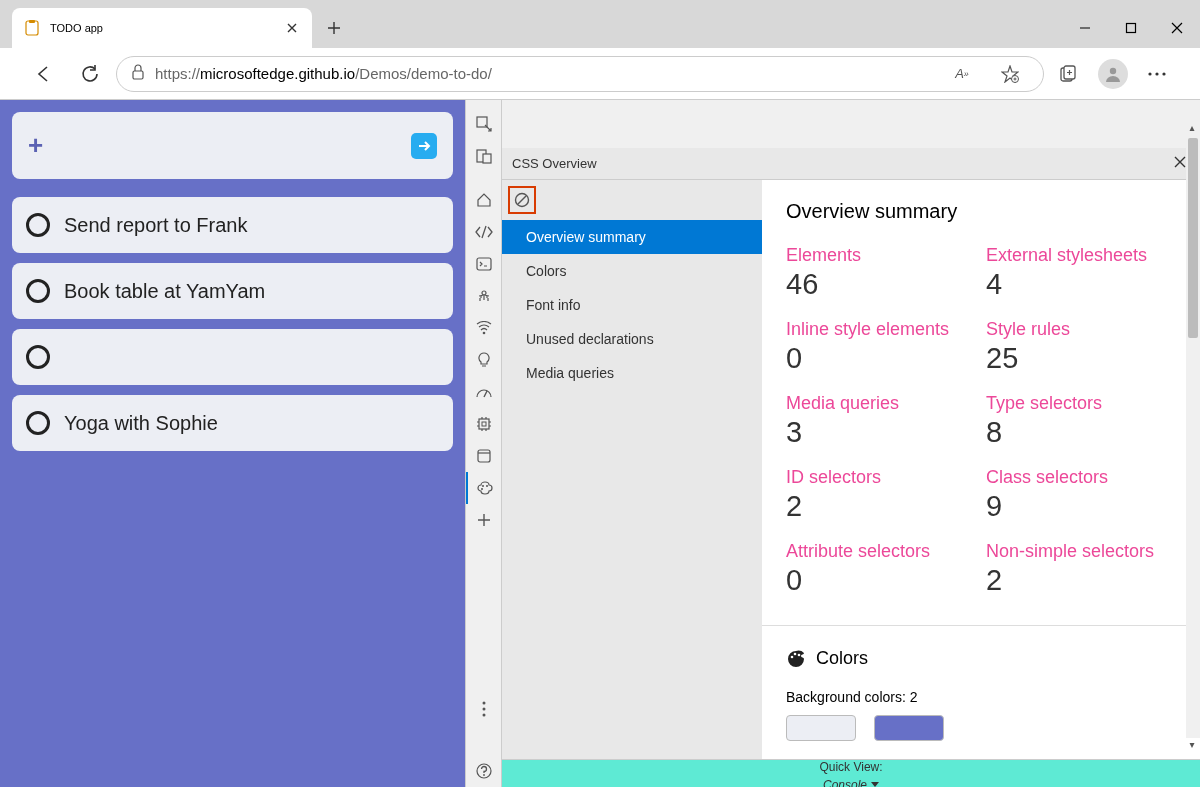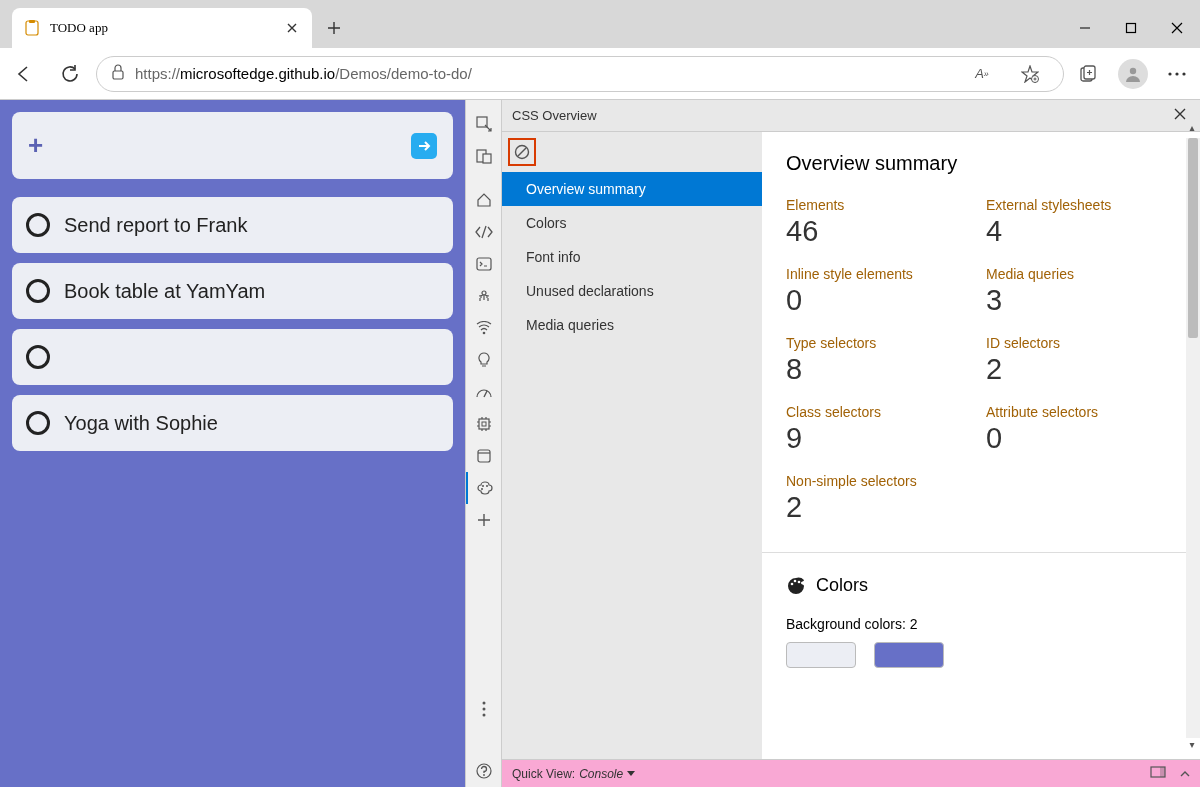--- a/index.html
+++ b/index.html
@@ -2,27 +2,27 @@
 <html><head>
 <meta charset="utf-8">
 <style>
 * { box-sizing: border-box; margin: 0; padding: 0; font-family: "Segoe UI", Arial, sans-serif; }
 body { width: 1200px; height: 787px; background: #e8e8e8; overflow: hidden; position: relative; }
 
 
 .titlebar { height: 48px; background: #d8d8d8; display: flex; align-items: flex-end; }
 .tab { background: #fff; height: 40px; margin-left: 12px; border-radius: 8px 8px 0 0; display: flex; align-items: center; padding: 0 12px; min-width: 300px; gap: 10px; }
 .tab-icon { width: 16px; height: 16px; display: flex; align-items: center; justify-content: center; }
-.tab-title { font-size: 13px; flex: 1; font-family: Liberation Serif, serif; }
+.tab-title { font-size: 11px; flex: 1; }
 .tab-close { width: 16px; height: 16px; display: flex; align-items: center; justify-content: center; cursor: pointer; }
 .new-tab { width: 32px; height: 32px; display: flex; align-items: center; justify-content: center; margin-left: 6px; margin-bottom: 4px; cursor: pointer; }
 .window-controls { margin-left: auto; display: flex; }
 .win-btn { width: 46px; height: 40px; display: flex; align-items: center; justify-content: center; cursor: pointer; }
 
-.addressbar { height: 52px; background: #fff; display: flex; align-items: center; padding: 0 4px; gap: 6px; border-bottom: 1px solid #ccc; }
+.addressbar { height: 52px; background: #fff; display: flex; align-items: center; padding: 0 24px; gap: 6px; border-bottom: 1px solid #ccc; }
 .nav-btn { width: 40px; height: 40px; display: flex; align-items: center; justify-content: center; border-radius: 4px; cursor: pointer; color: #333; }
 .url-box { flex: 1; height: 36px; border: 1px solid #ccc; border-radius: 18px; display: flex; align-items: center; padding: 0 14px; gap: 10px; font-size: 15px; }
 .url-secure { color: #555; }
 .url-text { color: #666; }
 .url-text .host { color: #000; }
 .toolbar-btn { width: 38px; height: 38px; display: flex; align-items: center; justify-content: center; cursor: pointer; color: #555; }
 .avatar { width: 30px; height: 30px; border-radius: 50%; background: #ddd; display: flex; align-items: center; justify-content: center; }
 
 
 .content { display: flex; height: calc(787px - 100px); }
@@ -36,43 +36,43 @@
 .todo-radio { width: 24px; height: 24px; border: 3px solid #222; border-radius: 50%; cursor: pointer; }
 .todo-text { font-size: 20px; color: #222; }
 
 
 .devtools { flex: 1; display: flex; background: #f0f0f0; border-left: 1px solid #ccc; }
 .dt-sidebar { width: 36px; background: #f0f0f0; border-right: 1px solid #ccc; display: flex; flex-direction: column; align-items: center; padding-top: 8px; gap: 0; }
 .dt-icon { width: 36px; height: 32px; display: flex; align-items: center; justify-content: center; cursor: pointer; color: #555; font-size: 15px; }
 .dt-icon.overflow { margin-top: auto; margin-bottom: 30px; }
 .dt-icon.active { border-left: 2px solid #0078d4; }
 
-.dt-main { flex: 1; display: flex; flex-direction: column; }
+.dt-main { flex: 1; display: flex; flex-direction: column; margin-top: 48px; }
 .dt-header { height: 32px; background: #e8e8e8; border-bottom: 1px solid #ccc; display: flex; align-items: center; padding: 0 10px; font-size: 13px; color: #333; }
 .dt-close { margin-left: auto; cursor: pointer; padding: 4px; }
 
 .dt-body { flex: 1; display: flex; overflow: hidden; }
 .dt-nav { width: 260px; background: #e8e8e8; }
 .dt-clear { width: 28px; height: 28px; border: 2px solid #d83b01; margin: 6px; display: flex; align-items: center; justify-content: center; cursor: pointer; }
 .dt-nav-item { padding: 9px 24px; font-size: 14px; color: #333; cursor: pointer; }
 .dt-nav-item.selected { background: #0078d4; color: #fff; }
 
 .dt-panel { flex: 1; background: #fff; overflow-y: auto; padding: 20px 24px; position: relative; }
 .dt-panel h2 { font-size: 20px; font-weight: 400; margin-bottom: 22px; }
 .stats-grid { display: grid; grid-template-columns: 1fr 1fr; gap: 18px 10px; }
-.stat-label { font-size: 14px; color: #a16207; }
+.stat-label { font-size: 18px; color: #ec4899; }
 .stat-value { font-size: 29px; color: #333; margin-top: 2px; }
 .section-divider { border-top: 1px solid #ddd; margin: 28px -24px 22px; }
 .section-head { display: flex; align-items: center; gap: 10px; font-size: 18px; margin-bottom: 20px; }
 .palette-icon { width: 20px; height: 20px; }
 .bg-colors-label { font-size: 14px; margin-bottom: 10px; }
 .swatches { display: flex; gap: 18px; margin-bottom:10px; }
 .swatch { width: 70px; height: 26px; border-radius: 4px; border: 1px solid #bbb; }
 
-.dt-footer { height: 28px; background: #f9a8d4; border-top: 1px solid #ccc; display: flex; align-items: center; padding: 0 10px; font-size: 12px; color: #333; gap: 4px; }
+.dt-footer { height: 28px; background: #5eead4; border-top: 1px solid #ccc; display: flex; align-items: center; padding: 0 10px; font-size: 12px; color: #333; gap: 4px; flex-direction: column; }
 .dt-footer .spacer { flex: 1; }
 .scrollbar-fake { position: absolute; right: 0; top: 138px; width: 14px; height: 600px; background: #f0f0f0;}
 .scrollbar-thumb { position: absolute; right: 2px; top: 138px; width: 10px; height: 200px; background: #bcbcbc; border-radius: 2px; }
 .scroll-arrow { position: absolute; right: 2px; width: 12px; height: 12px; font-size: 10px; color: #555; text-align:center; }
 </style>
 </head>
 <body>
 
 <div class="titlebar">
   <div class="tab">
@@ -320,20 +320,24 @@
                 <div class="stat-label">Elements</div>
                 <div class="stat-value">46</div>
               </div>
             <div>
                 <div class="stat-label">External stylesheets</div>
                 <div class="stat-value">4</div>
               </div>
             <div>
                 <div class="stat-label">Inline style elements</div>
                 <div class="stat-value">0</div>
+              </div>
+            <div>
+                <div class="stat-label">Style rules</div>
+                <div class="stat-value">25</div>
               </div>
             <div>
                 <div class="stat-label">Media queries</div>
                 <div class="stat-value">3</div>
               </div>
             <div>
                 <div class="stat-label">Type selectors</div>
                 <div class="stat-value">8</div>
               </div>
             <div>

